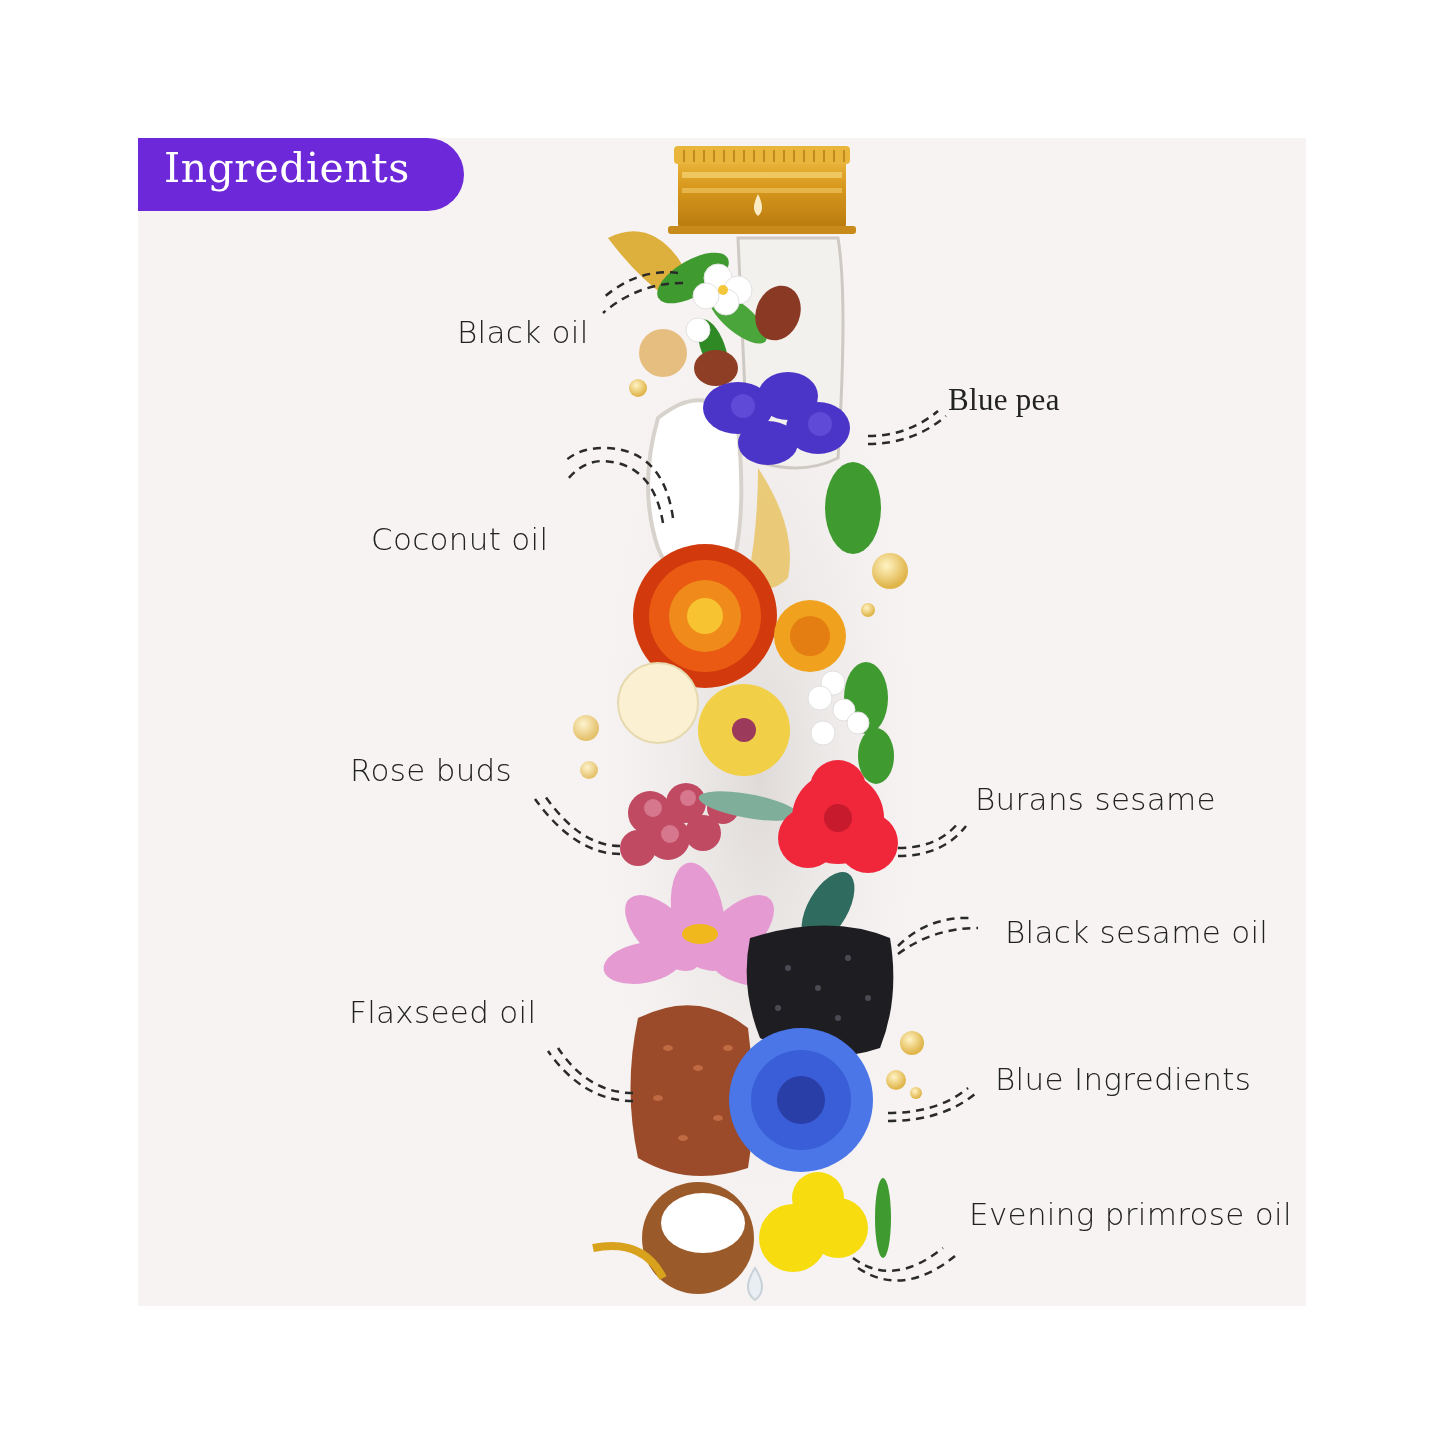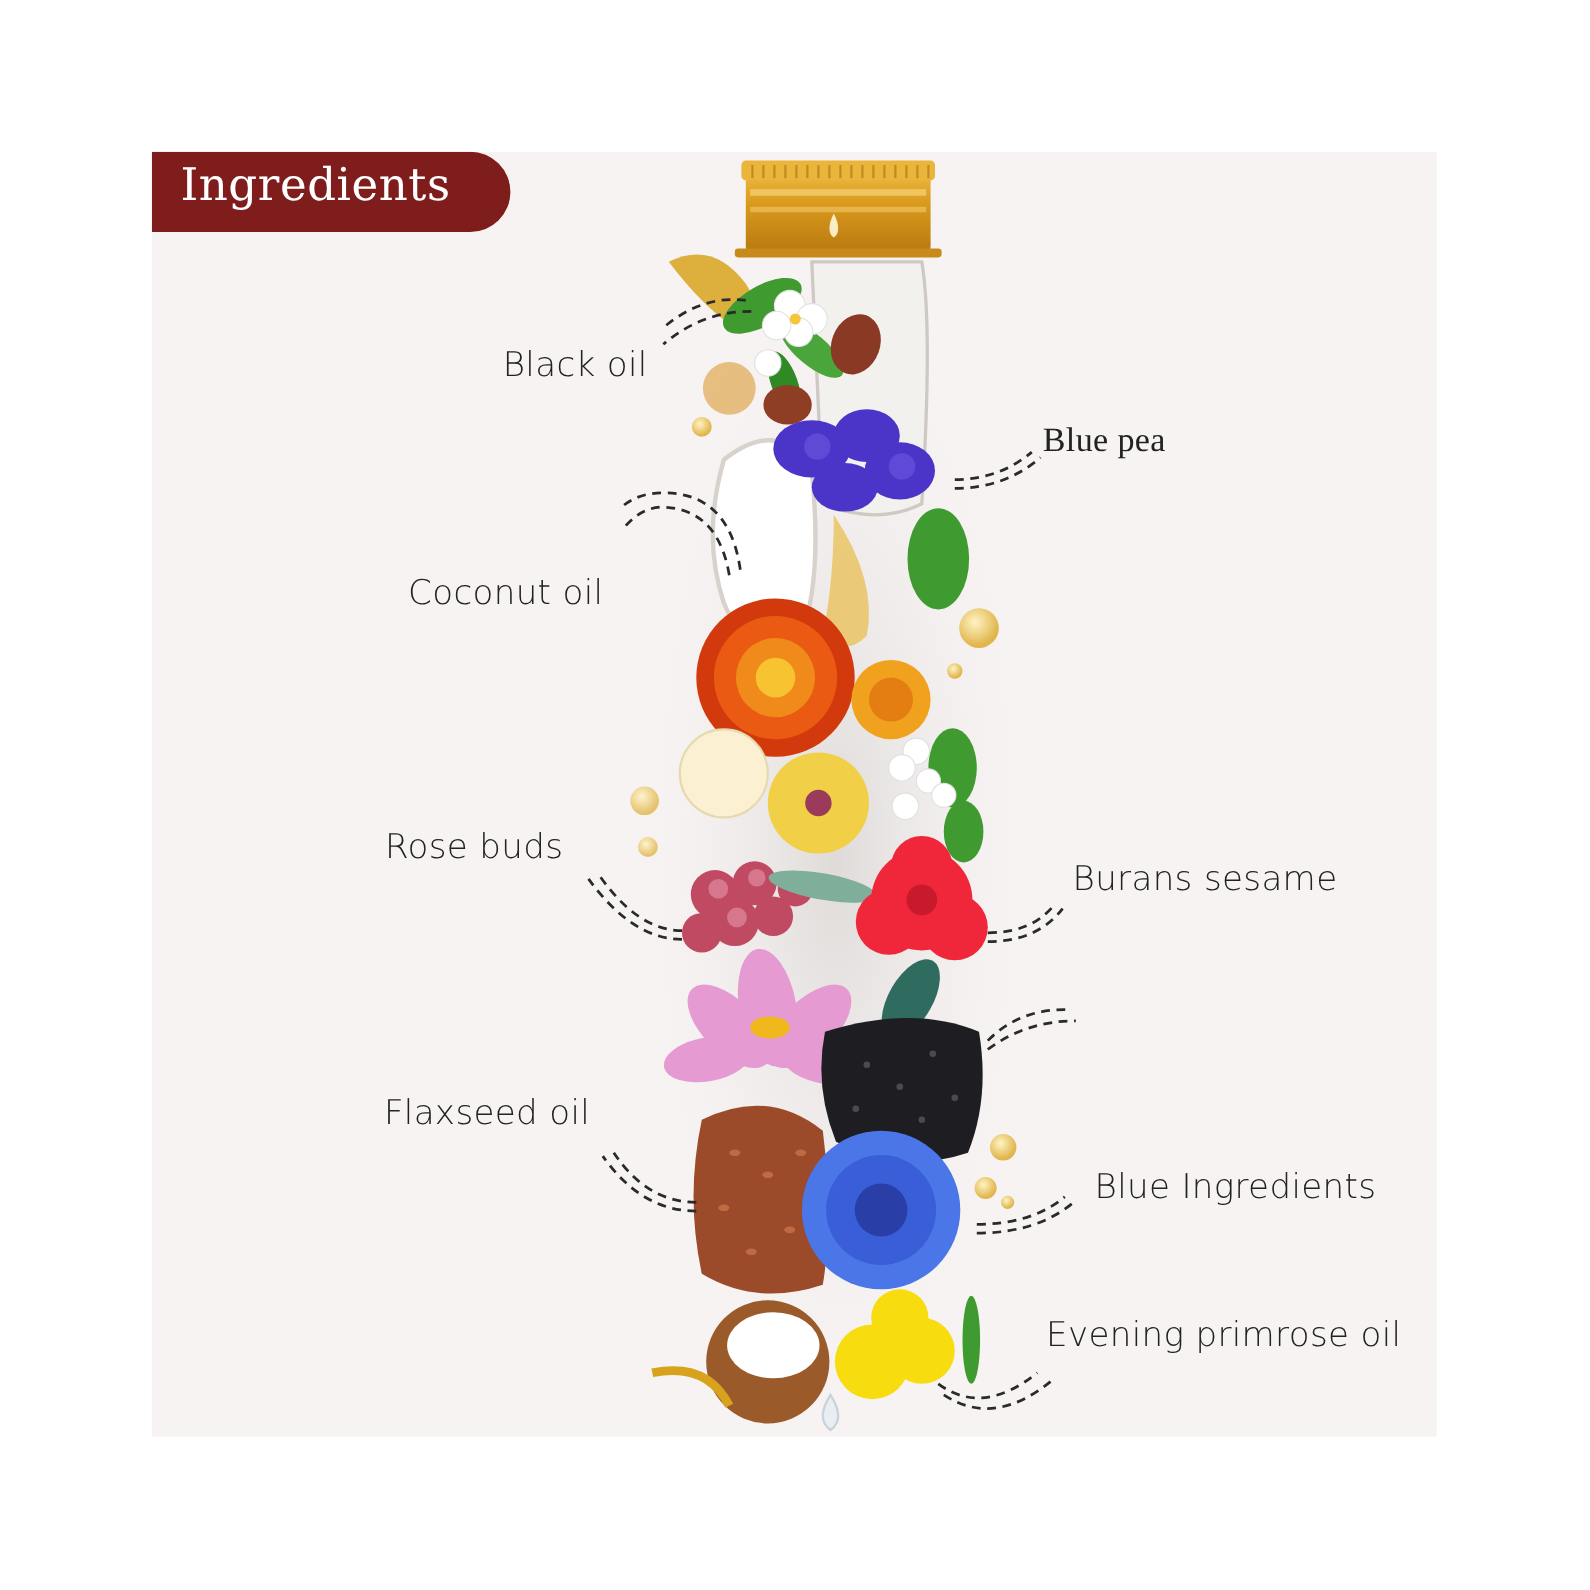--- a/index.html
+++ b/index.html
@@ -1,18 +1,18 @@
 <!DOCTYPE html>
 <html><head>
 <meta charset="utf-8">
 <style>
   html, body { margin:0; padding:0; background:#ffffff; }
   body { width:1445px; height:1445px; position:relative; overflow:hidden; font-family:"DejaVu Sans", sans-serif; }
   .panel { position:absolute; left:138px; top:138px; width:1168px; height:1168px; background:#f6f3f2; overflow:hidden; }
-  .header-pill { position:absolute; left:0; top:0; width:326px; height:73px; background:#7f1d1d; border-radius:0 38px 38px 0; }
+  .header-pill { position:absolute; left:0; top:0; width:326px; height:73px; background:#6d28d9; border-radius:0 38px 38px 0; }
   .header-title { position:absolute; left:26px; top:6px; font-family:"DejaVu Serif", serif; font-size:41px; color:#ffffff; letter-spacing:0.5px; }
   .label { position:absolute; font-family:"DejaVu Sans", sans-serif; font-weight:300; font-size:31px; color:#222222; white-space:nowrap; letter-spacing:0.3px; }
   .art { position:absolute; left:0; top:0; width:1168px; height:1168px; }
 </style>
 </head>
 <body>
 
 <div class="panel">
 
   <svg class="art" viewBox="0 0 1168 1168" xmlns="http://www.w3.org/2000/svg">
@@ -227,16 +227,17 @@
 
   <div class="header-pill">
     <span class="header-title">Ingredients</span>
   </div>
 
   <span class="label" style="left:319px; top:176px;">Black oil</span>
   <span class="label" style="left:810px; top:244px;font-family:Liberation Serif, serif;">Blue pea</span>
   <span class="label" style="left:233px; top:343px;margin-top:40px;">Coconut oil</span>
   <span class="label" style="left:212px; top:614px;">Rose buds</span>
   <span class="label" style="left:837px; top:643px;">Burans sesame</span>
+  <span class="label" style="left:867px; top:776px;">Black sesame oil</span>
   <span class="label" style="left:211px; top:856px;">Flaxseed oil</span>
   <span class="label" style="left:857px; top:923px;">Blue Ingredients</span>
-  <span class="label" style="left:813px; top:1058px;">Evening primrose oil</span>
+  <span class="label" style="left:831px; top:1058px;">Evening primrose oil</span>
 </div>
 
 </body></html>

